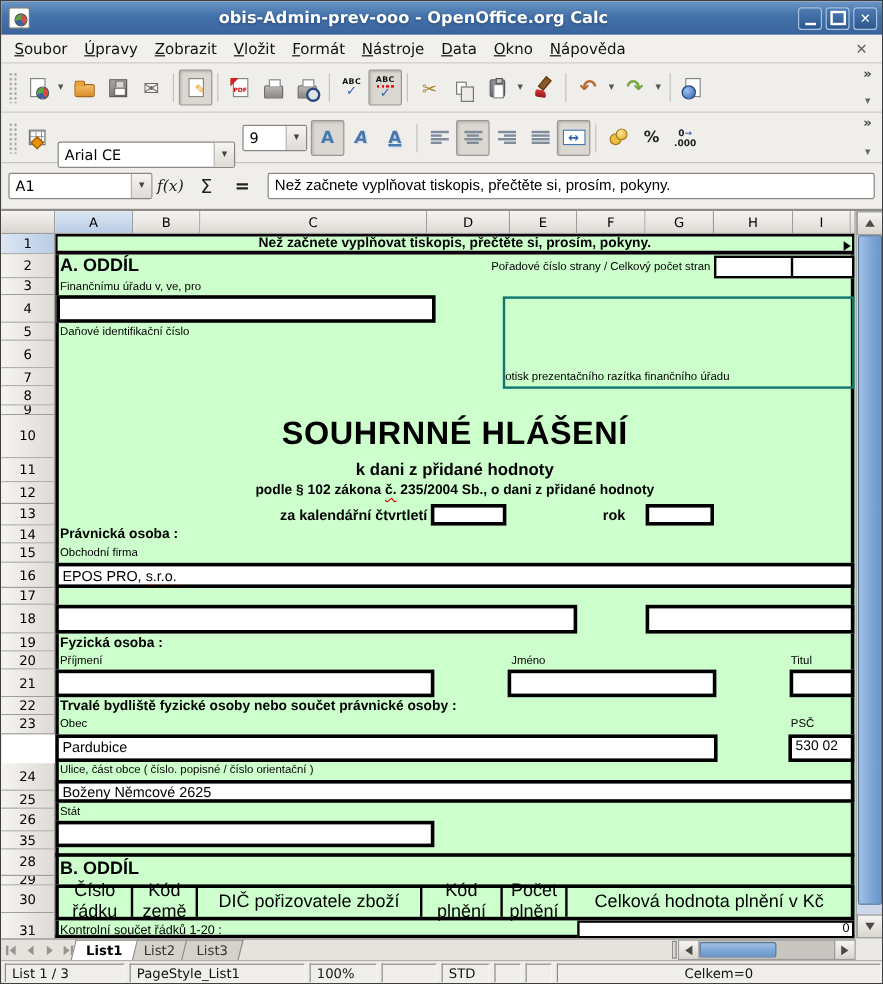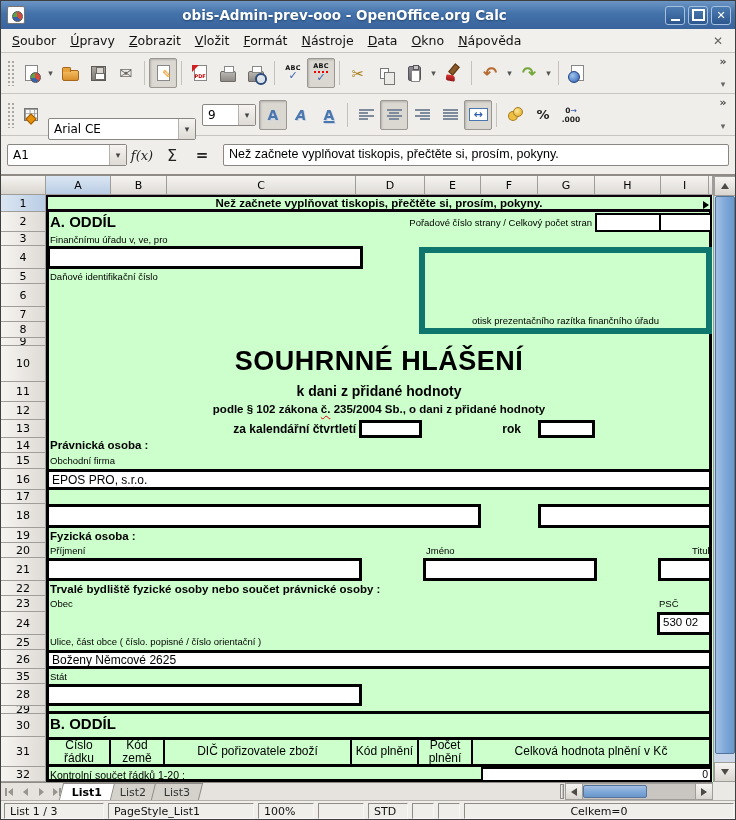--- a/index.html
+++ b/index.html
@@ -150,30 +150,30 @@
   .noteband{position:absolute;left:0;top:0;width:666px;height:17px;background:#ccffcc;border:2px solid #0d000d;
         border-bottom-width:3px;display:flex;align-items:center;justify-content:center;
         font-size:11.5px;font-weight:bold;}
   .notemark{position:absolute;right:1px;top:4px;width:0;height:0;border-left:6px solid #000;
         border-top:4px solid transparent;border-bottom:4px solid transparent;}
   .formframe{position:absolute;left:0;top:17px;width:666px;height:570px;border-left:3px solid #000;
         border-right:3px solid #000;border-bottom:3px solid #000;pointer-events:none;}
   .pageboxes{position:absolute;left:549px;top:18px;width:117px;height:19px;background:#fff;border:2px solid #000;display:flex;}
   .pageboxes .pc1{width:64px;border-right:2px solid #000;}
   .pageboxes .pc2{flex:1;}
-  .stamp{position:absolute;left:373px;top:52px;width:293px;height:87px;border:6px solid #0f766e;display:flex;
-        align-items:flex-end;justify-content:center;font-size:9.5px;padding-bottom:2px;}
+  .stamp{position:absolute;left:373px;top:52px;width:293px;height:77px;border:2px solid #0f766e;display:flex;
+        align-items:flex-end;justify-content:flex-start;font-size:9.5px;padding-bottom:2px;}
   .bigtitle{position:absolute;left:0;top:151px;width:666px;height:36px;text-align:center;font-size:27px;
         font-weight:bold;letter-spacing:.5px;}
   .subtitle{position:absolute;left:0;top:188px;width:666px;text-align:center;font-size:14px;font-weight:bold;}
   .lawline{position:absolute;left:0;top:208px;width:666px;text-align:center;font-size:11.5px;font-weight:bold;}
   .sectdiv{position:absolute;left:0;top:516px;width:666px;height:3px;background:#000;}
   .btable{position:absolute;left:0;top:542px;width:666px;height:30px;border:3px solid #000;display:flex;background:#ccffcc;}
   .btable .bc{border-right:2px solid #000;display:flex;align-items:center;justify-content:center;text-align:center;
-        font-size:12px;line-height:1.12;padding:0 2px;}
+        font-size:15px;line-height:1.12;padding:0 2px;}
   .btable .bc:last-child{border-right:none;flex:1;}
   .sumcell{position:absolute;left:435px;top:572px;width:231px;height:15px;background:#fff;border:2px solid #000;
         font-size:10.5px;text-align:right;padding:0 2px;line-height:11px;}
 
   
   .vscroll{position:absolute;left:712px;top:175px;width:22px;height:606px;background:#cdd9ea;border-left:1px solid #9f9d99;}
   .sbtn{position:absolute;left:0;width:22px;height:20px;background:linear-gradient(#f6f4f1,#d9d6d0);
         border:1px solid #9f9d99;display:flex;align-items:center;justify-content:center;}
   .tri-up{width:0;height:0;border-left:4px solid transparent;border-right:4px solid transparent;border-bottom:6px solid #4d4a45;}
   .tri-dn{width:0;height:0;border-left:4px solid transparent;border-right:4px solid transparent;border-top:6px solid #4d4a45;}
@@ -430,21 +430,21 @@
         <div class="rh" style="height: 15px;">14</div>
         <div class="rh" style="height: 16px;">15</div>
         <div class="rh" style="height: 21px;">16</div>
         <div class="rh" style="height: 14px;">17</div>
         <div class="rh" style="height: 24px;">18</div>
         <div class="rh" style="height: 15px;">19</div>
         <div class="rh" style="height: 15px;">20</div>
         <div class="rh" style="height: 23px;">21</div>
         <div class="rh" style="height: 15px;">22</div>
         <div class="rh" style="height: 16px;">23</div>
-        <div class="rh" style="height: 23px;">24</div>
+        <div class="rh" style="height: 23px; margin-top: 24px;">24</div>
         <div class="rh" style="height: 15px;">25</div>
         <div class="rh" style="height: 19px;">26</div>
         <div class="rh" style="height: 15px;">35</div>
         <div class="rh" style="height: 22px;">28</div>
         <div class="rh" style="height: 8px;">29</div>
         <div class="rh" style="height: 23px;">30</div>
         <div class="rh" style="height: 30px;">31</div>
         <div class="rh" style="height: 15px;">32</div>
       </div>
 
@@ -483,28 +483,29 @@
       <div class="blbl" style="left:4px;top:244px;">Právnická osoba :</div>
       <div class="lbl" style="left:4px;top:260px;">Obchodní firma</div>
       <div class="fld" style="left:0;top:274px;width:666px;height:21px;"><span>EPOS PRO, </span><span class="typo">s.r.o.</span></div>
 
       <div class="fld" style="left:0;top:309px;width:435px;height:24px;"></div>
       <div class="fld" style="left:492px;top:309px;width:174px;height:24px;"></div>
 
       <div class="blbl" style="left:4px;top:335px;">Fyzická osoba :</div>
       <div class="lbl" style="left:4px;top:350px;">Příjmení</div>
       <div class="lbl" style="left:380px;top:350px;">Jméno</div>
-      <div class="lbl" style="left:646px;top:350px;">Titul</div>
+      <div class="lbl" style="left:613px;top:350px;">Titul</div>
       <div class="fld" style="left:0;top:363px;width:316px;height:23px;"></div>
       <div class="fld" style="left:377px;top:363px;width:174px;height:23px;"></div>
       <div class="fld" style="left:612px;top:363px;width:54px;height:23px;"></div>
 
       <div class="blbl" style="left:4px;top:388px;">Trvalé bydliště fyzické osoby nebo součet právnické osoby :</div>
       <div class="lbl" style="left:4px;top:403px;">Obec</div>
       <div class="lbl" style="left:613px;top:403px;">PSČ</div>
+      <div class="fld" style="left:0;top:417px;width:552px;height:23px;">Pardubice</div>
       <div class="fld" style="left:611px;top:417px;width:55px;height:23px;font-size:11.5px;">530 02</div>
 
       <div class="lbl" style="left:4px;top:441px;">Ulice, část obce ( číslo. popisné / číslo orientační )</div>
       <div class="fld" style="left:0;top:455px;width:666px;height:19px;padding-top:0;">Boženy Němcové 2625</div>
 
       <div class="lbl" style="left:4px;top:476px;">Stát</div>
       <div class="fld" style="left:0;top:489px;width:316px;height:22px;"></div>
 
       <div class="sectdiv"></div>
       <div class="blbl" style="left:4px;top:520px;font-size:15px;">B. ODDÍL</div>

